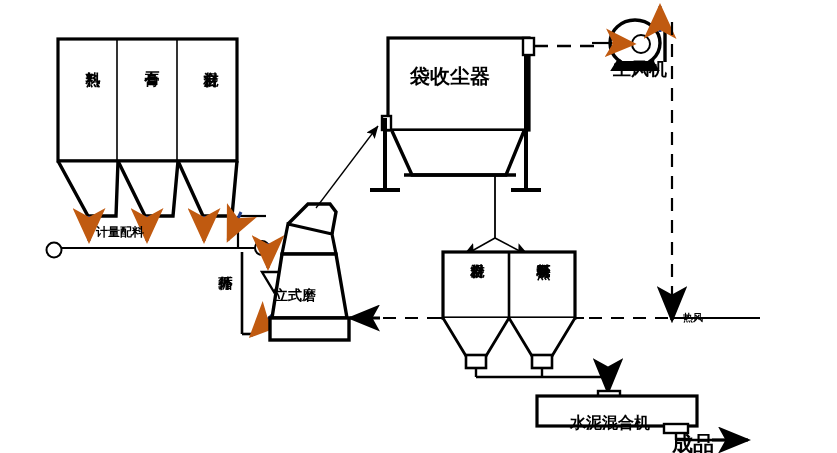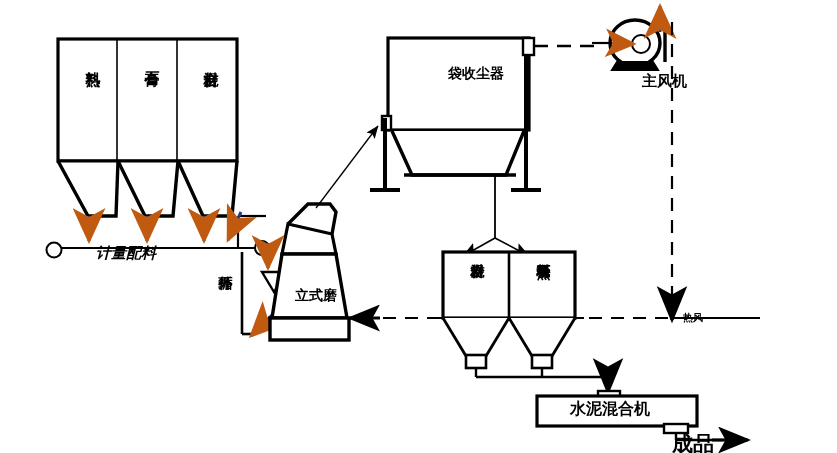--- a/index.html
+++ b/index.html
@@ -174,32 +174,32 @@
       <line x1="676" y1="440" x2="740" y2="440" stroke="#000" stroke-width="2.4"></line>
       <line x1="712" y1="440" x2="748" y2="440" stroke="#000" stroke-width="3" marker-end="url(#solidArrow)"></line>
     </g>
 
   </svg>
 
   <div class="lbl v c" style="left:76px;top:60px;width:24px;font-size:15px;">熟料</div>
   <div class="lbl v c" style="left:135px;top:60px;width:24px;font-size:15px;">石膏</div>
   <div class="lbl v c" style="left:194px;top:60px;width:24px;font-size:15px;">混合材</div>
 
-  <div class="lbl c" style="left:96px;top:246px;font-size:15px;font-style:italic;">计量配料</div>
+  <div class="lbl c" style="left:96px;top:226px;font-size:12px;">计量配料</div>
 
   <div class="lbl v c" style="left:211px;top:265px;width:22px;font-size:14px;">外循环</div>
 
-  <div class="lbl c" style="left:274px;top:288px;font-size:14px;padding-left:21px;">立式磨</div>
-
-  <div class="lbl c" style="left:410px;top:66px;font-size:14px;margin-left:38px;">袋收尘器</div>
-
-  <div class="lbl c" style="left:613px;top:74px;font-size:15px;margin-left:29px;">主风机</div>
+  <div class="lbl c" style="left:274px;top:288px;font-size:14px;">立式磨</div>
+
+  <div class="lbl c" style="left:410px;top:66px;font-size:20px;">袋收尘器</div>
+
+  <div class="lbl c" style="left:613px;top:60px;font-size:18px;">主风机</div>
 
   <div class="lbl c" style="left:683px;top:313px;font-size:10px;">热风</div>
 
   <div class="lbl v c" style="left:463px;top:253px;width:22px;font-size:14px;">混合材粉</div>
   <div class="lbl v c" style="left:529px;top:253px;width:22px;font-size:14px;">熟料石膏粉</div>
 
-  <div class="lbl c" style="left:570px;top:401px;font-size:16px;">水泥混合机</div>
+  <div class="lbl c" style="left:570px;top:415px;font-size:16px;">水泥混合机</div>
 
   <div class="lbl c" style="left:672px;top:433px;font-size:21px;">成品</div>
 
 </div>
 
 </body></html>

